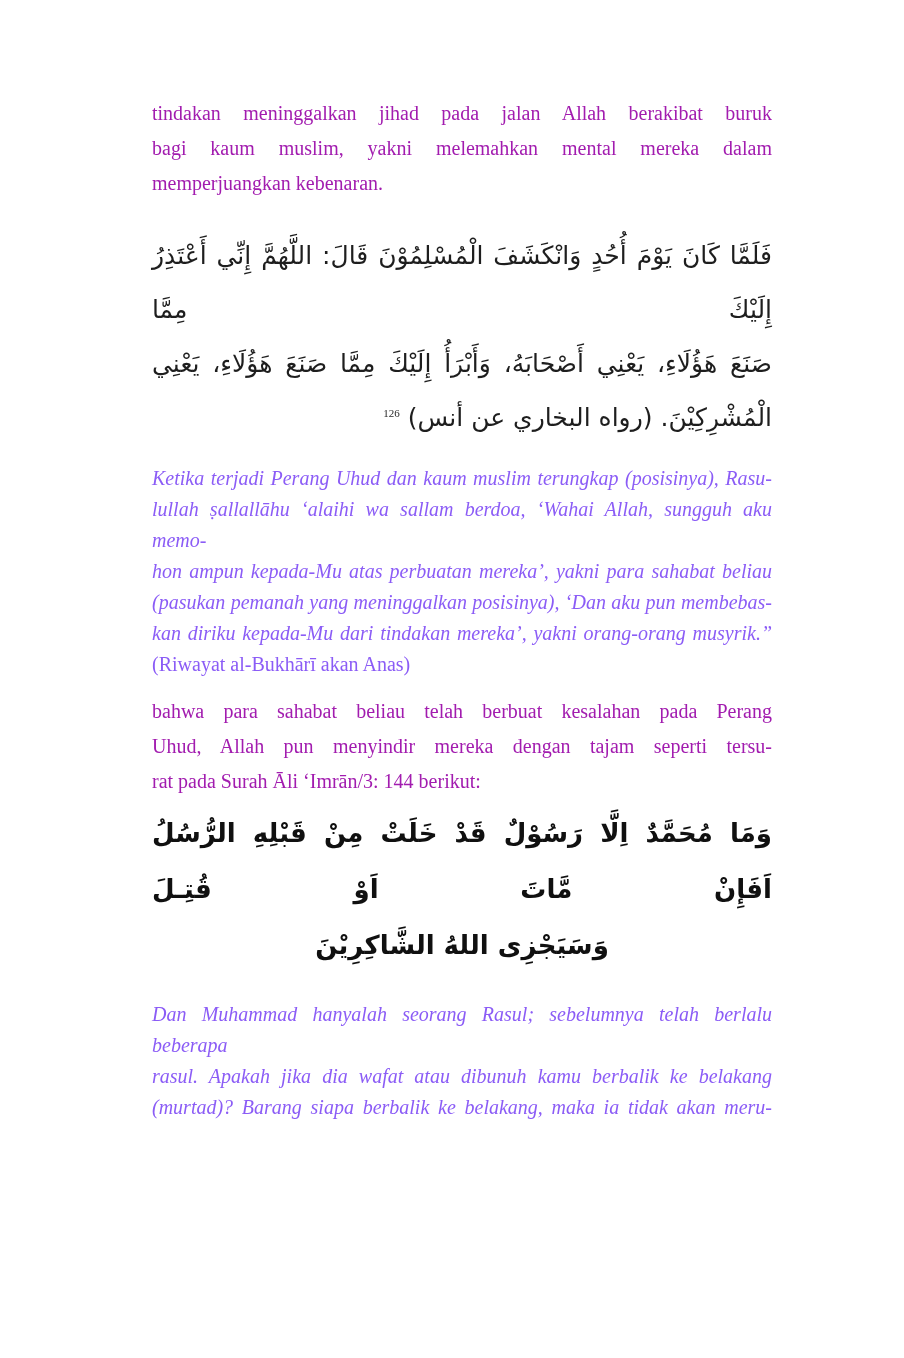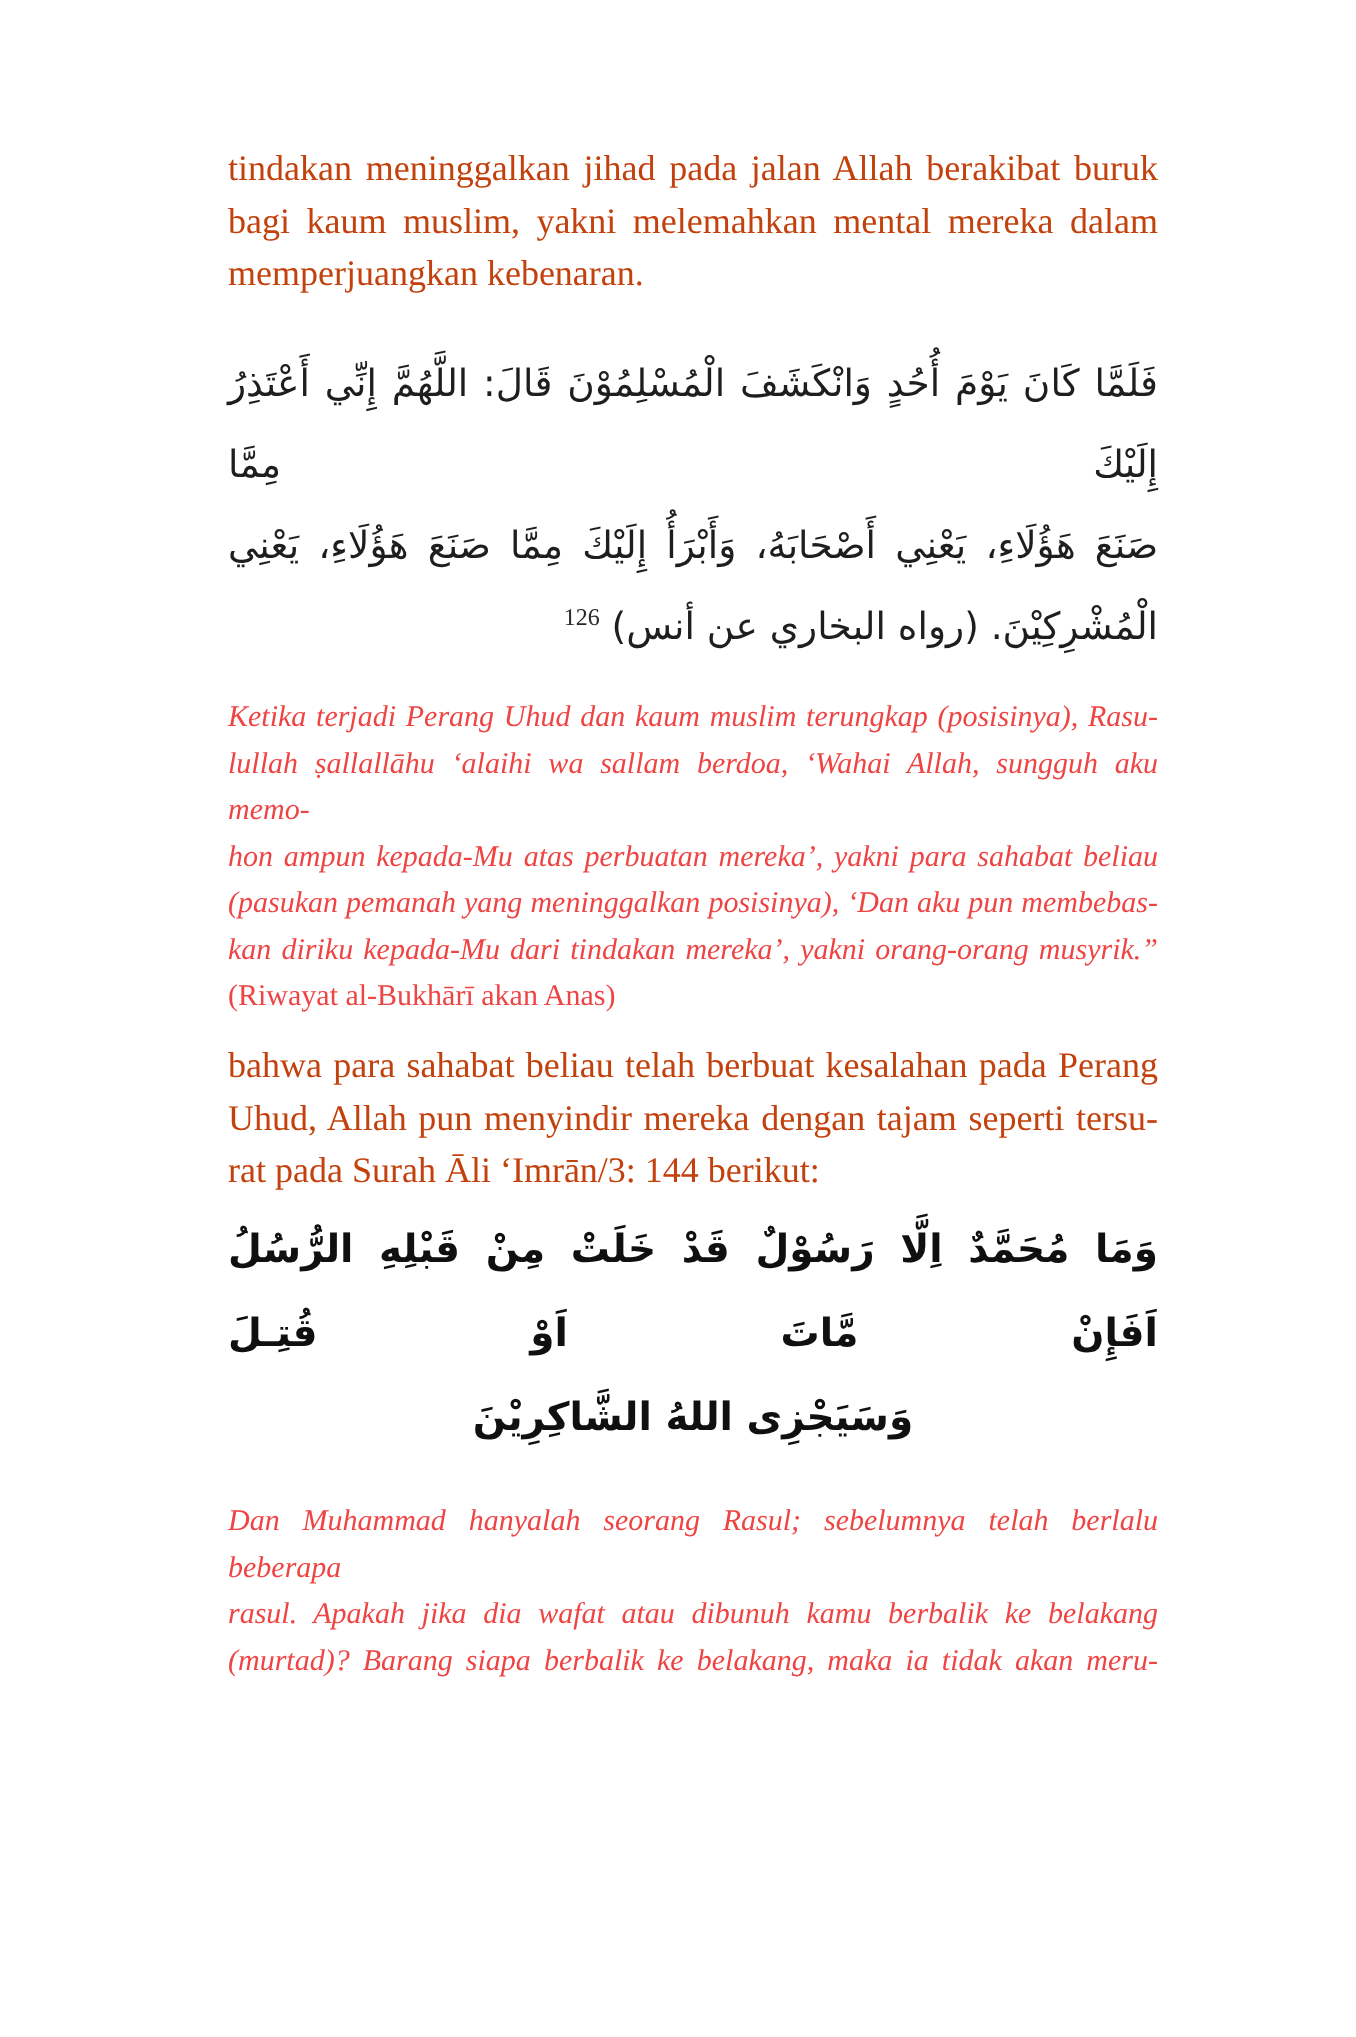--- a/index.html
+++ b/index.html
@@ -29,43 +29,43 @@
   .line {
     text-align: justify;
     text-justify: inter-word;
   }
   .align-justify { text-align-last: justify; }
   .align-left    { text-align-last: left; }
   .align-right   { text-align-last: right; }
   .align-center  { text-align-last: center; }
 
   .body {
-    font-size: 24px;
+    font-size: 20px;
     line-height: 35px;
-    color: #c2410c;
+    color: #a21caf;
   }
   .trans {
     font-size: 20px;
     line-height: 31px;
-    color: #ef4444;
+    color: #8b5cf6;
   }
   .it { font-style: italic; }
 
   .arabic {
     direction: rtl;
     font-family: "DejaVu Sans", sans-serif;
     font-size: 25px;
     line-height: 54px;
     color: #1e1e1e;
     margin-top: 28px;
     margin-bottom: 18px;
   }
   .arabic sup {
     font-family: "Liberation Serif", "DejaVu Serif", serif;
-    font-size: 16px;
+    font-size: 11px;
     line-height: 0;
     vertical-align: super;
     color: #2a2a2a;
   }
   .quran {
     direction: rtl;
     font-family: "DejaVu Sans", sans-serif;
     font-weight: bold;
     font-size: 26px;
     line-height: 56px;

